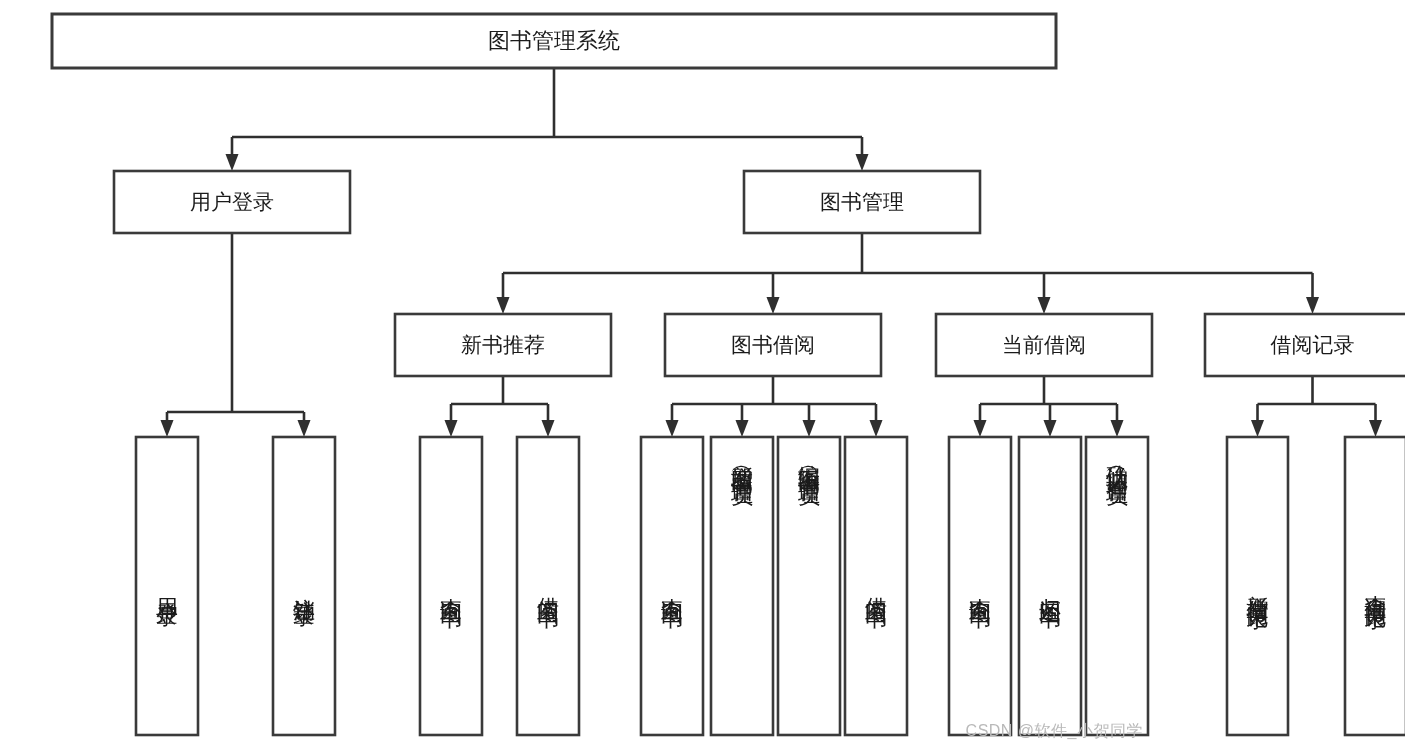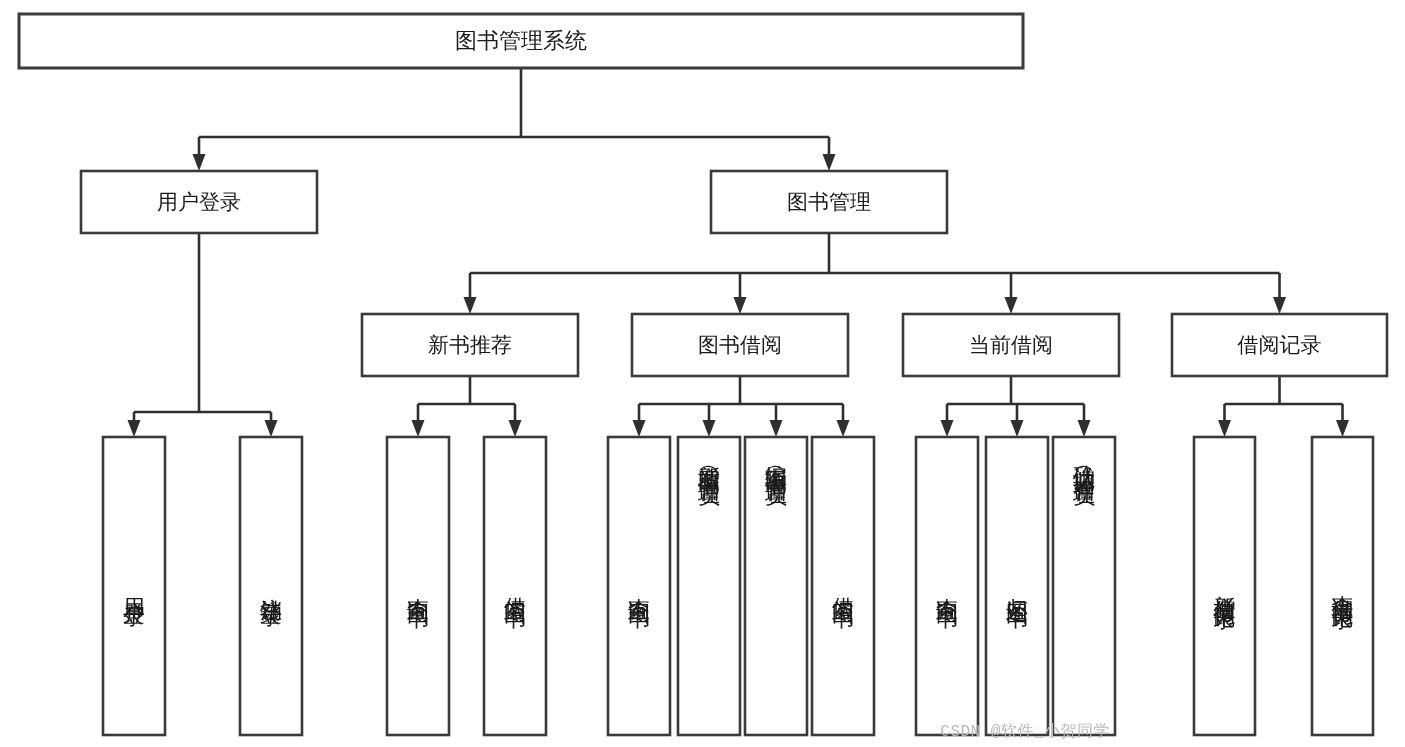--- a/index.html
+++ b/index.html
@@ -12,20 +12,21 @@
     width: 1405px;
     height: 747px;
     font-family: "DejaVu Sans", "Liberation Sans", sans-serif;
     overflow: hidden;
     position: relative;
   }
   #diagram-root {
     position: relative;
     width: 1118px;
     height: 747px;
+    margin-left: 33px;
   }
   svg#tree-svg {
     position: absolute;
     left: 0;
     top: 0;
     width: 1405px;
     height: 747px;
     display: block;
   }
   .node-box {
@@ -72,21 +73,21 @@
     line-height: 1.18;
     letter-spacing: 3px;
     color: #1b1b1b;
     white-space: nowrap;
     text-align: center;
   }
   #watermark {
     position: absolute;
     right: 8px;
     bottom: 5px;
-    font-family: Liberation Mono, monospace;
+    font-family: Liberation Sans, sans-serif;
     font-size: 16px;
     color: #b9b9b9;
     letter-spacing: 0.5px;
     user-select: none;
   }
 </style>
 </head>
 <body>
 
 <div id="diagram-root">

